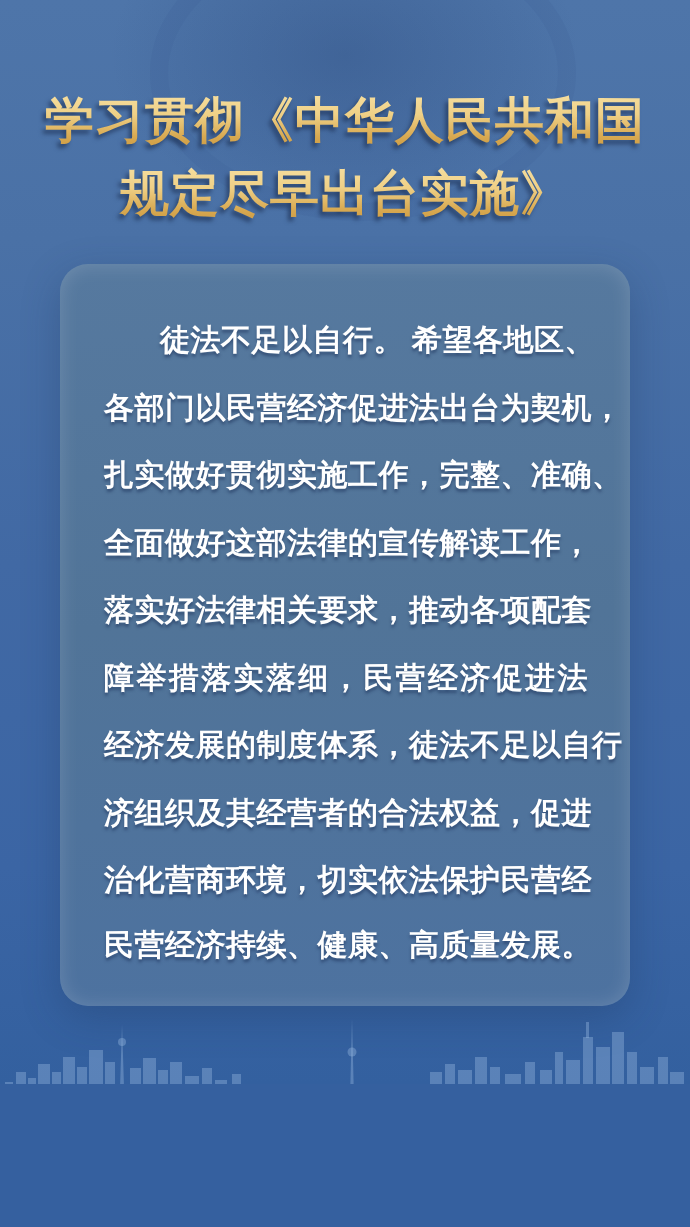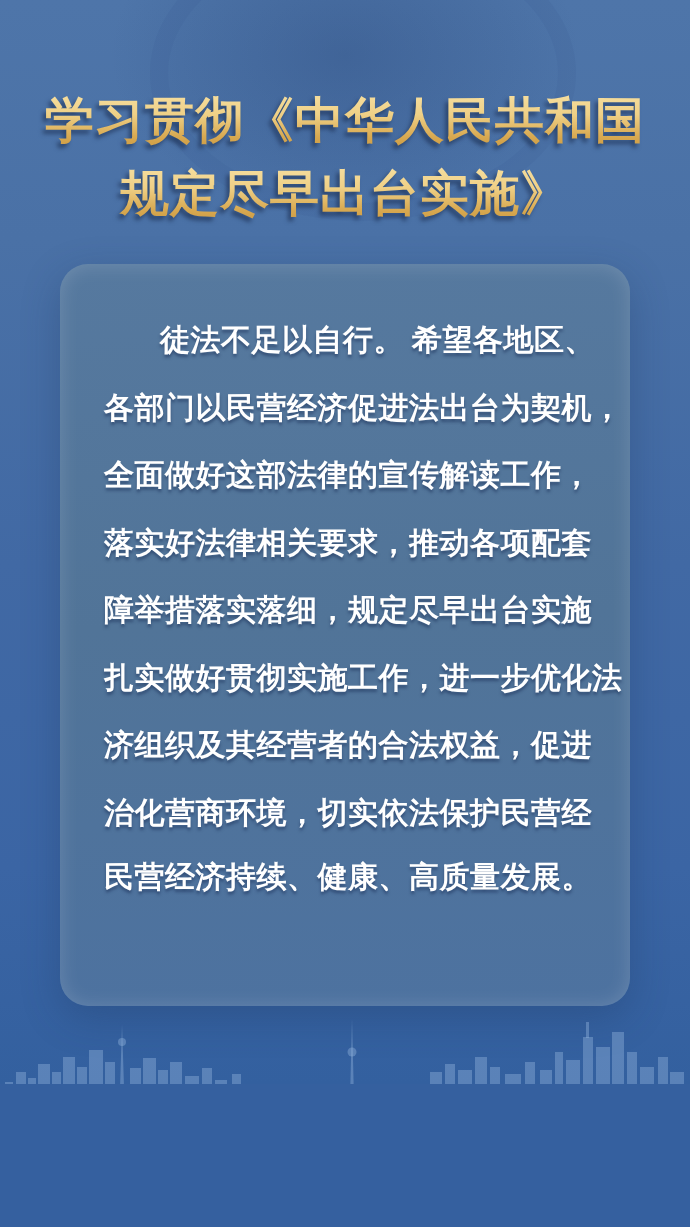--- a/index.html
+++ b/index.html
@@ -68,24 +68,25 @@
   <div class="bg-emblem-ring"></div>
 
   <div class="title">
     <div class="title-line">学习贯彻《中华人民共和国</div>
     <div class="title-line">规定尽早出台实施》</div>
   </div>
 
   <div class="card">
     <p class="q-line first">徒法不足以自行。 希望各地区、</p>
     <p class="q-line">各部门以民营经济促进法出台为契机，</p>
+    <p class="q-line">扎实做好贯彻实施工作，完整、准确、</p>
     <p class="q-line">全面做好这部法律的宣传解读工作，</p>
     <p class="q-line">落实好法律相关要求，推动各项配套</p>
-    <p class="q-line">障举措落实落细，规定尽早出台实施</p>
-    <p class="q-line">扎实做好贯彻实施工作，进一步优化法</p>
+    <p class="q-line">障举措落实落细，民营经济促进法</p>
+    <p class="q-line">经济发展的制度体系，徒法不足以自行</p>
     <p class="q-line">济组织及其经营者的合法权益，促进</p>
     <p class="q-line">治化营商环境，切实依法保护民营经</p>
     <p class="q-line last">民营经济持续、健康、高质量发展。</p>
   </div>
 
   <svg class="skyline" viewBox="0 0 690 110" xmlns="http://www.w3.org/2000/svg">
     <g fill="rgba(145,178,220,0.42)">
       <rect x="5" y="72" width="8" height="38"></rect>
       <rect x="16" y="62" width="10" height="48"></rect>
       <rect x="28" y="68" width="8" height="42"></rect>

